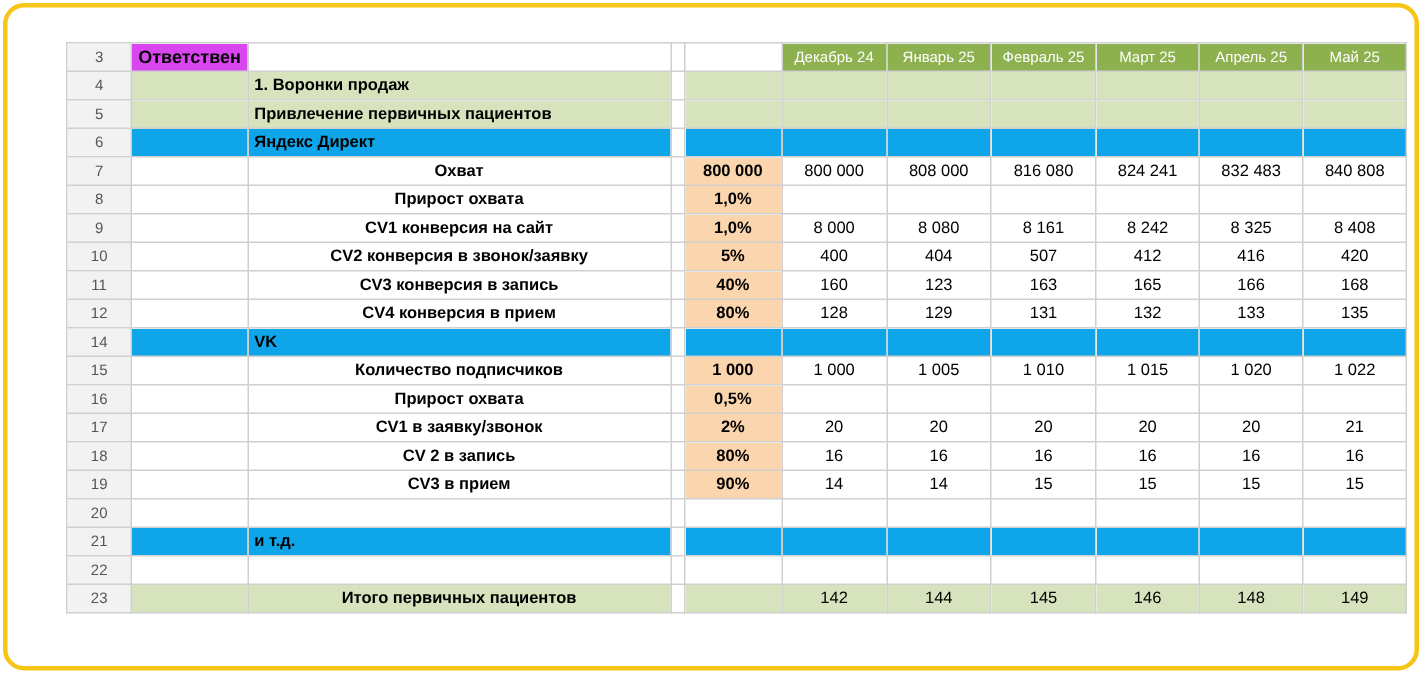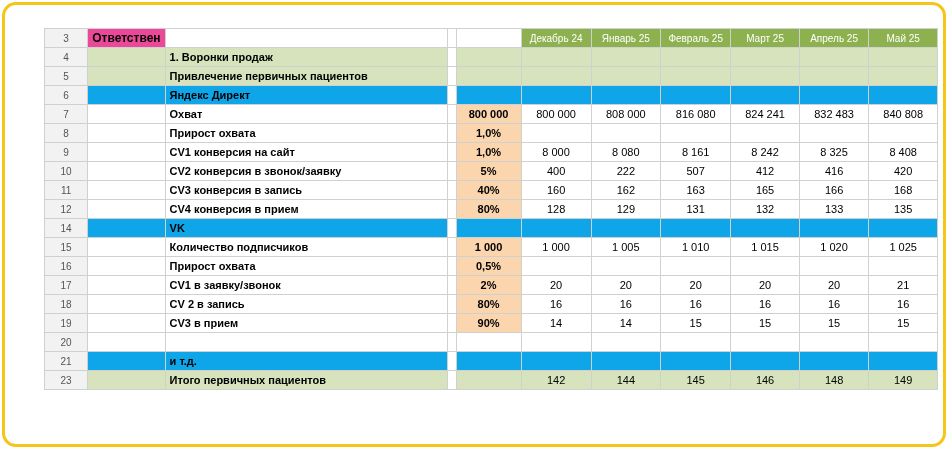--- a/index.html
+++ b/index.html
@@ -75,35 +75,35 @@
   }
   td.gap {
     border-top: none;
     border-bottom: none;
     border-left: 1px solid #b8b8b8;
     border-right: 1px solid #b8b8b8;
     background: #ffffff;
     padding: 0;
   }
   td.label {
-    text-align: left;
+    text-align: center;
     font-weight: bold;
     color: #000000;
   }
   td.label.left {
     text-align: left;
   }
   td.resp {
     background: #ffffff;
   }
   td.hdr-resp {
     font-weight: bold;
     font-size: 12px;
     text-align: left;
-    background: #ec4899;
+    background: #d946ef;
     border-right: none;
   }
   td.hdr-label {
     background: #ffffff;
     border-left: none;
   }
   td.month-hdr {
     background: #8db14f;
     color: #ffffff;
     font-weight: normal;
@@ -246,34 +246,34 @@
             <td class="num">8 325</td>
             <td class="num">8 408</td>
           </tr>
           <tr class="plain">
             <td class="rownum">10</td>
             <td class="resp"></td>
             <td class="label">CV2 конверсия в звонок/заявку</td>
             <td class="gap"></td>
             <td class="base">5%</td>
             <td class="num">400</td>
-            <td class="num">222</td>
+            <td class="num">404</td>
             <td class="num">507</td>
             <td class="num">412</td>
             <td class="num">416</td>
             <td class="num">420</td>
           </tr>
           <tr class="plain">
             <td class="rownum">11</td>
             <td class="resp"></td>
             <td class="label">CV3 конверсия в запись</td>
             <td class="gap"></td>
             <td class="base">40%</td>
             <td class="num">160</td>
-            <td class="num">162</td>
+            <td class="num">123</td>
             <td class="num">163</td>
             <td class="num">165</td>
             <td class="num">166</td>
             <td class="num">168</td>
           </tr>
           <tr class="plain">
             <td class="rownum">12</td>
             <td class="resp"></td>
             <td class="label">CV4 конверсия в прием</td>
             <td class="gap"></td>
@@ -302,21 +302,21 @@
             <td class="rownum">15</td>
             <td class="resp"></td>
             <td class="label">Количество подписчиков</td>
             <td class="gap"></td>
             <td class="base">1 000</td>
             <td class="num">1 000</td>
             <td class="num">1 005</td>
             <td class="num">1 010</td>
             <td class="num">1 015</td>
             <td class="num">1 020</td>
-            <td class="num">1 025</td>
+            <td class="num">1 022</td>
           </tr>
           <tr class="plain">
             <td class="rownum">16</td>
             <td class="resp"></td>
             <td class="label">Прирост охвата</td>
             <td class="gap"></td>
             <td class="base">0,5%</td>
             <td class="num"></td>
             <td class="num"></td>
             <td class="num"></td>
@@ -382,20 +382,33 @@
             <td class="label left">и т.д.</td>
             <td class="gap"></td>
             <td class="num"></td>
             <td class="num"></td>
             <td class="num"></td>
             <td class="num"></td>
             <td class="num"></td>
             <td class="num"></td>
             <td class="num"></td>
           </tr>
+          <tr class="empty">
+            <td class="rownum">22</td>
+            <td class="resp"></td>
+            <td class="label left"></td>
+            <td class="gap"></td>
+            <td class="num"></td>
+            <td class="num"></td>
+            <td class="num"></td>
+            <td class="num"></td>
+            <td class="num"></td>
+            <td class="num"></td>
+            <td class="num"></td>
+          </tr>
           <tr class="total">
             <td class="rownum">23</td>
             <td class="resp"></td>
             <td class="label">Итого первичных пациентов</td>
             <td class="gap"></td>
             <td class="num"></td>
             <td class="num">142</td>
             <td class="num">144</td>
             <td class="num">145</td>
             <td class="num">146</td>

